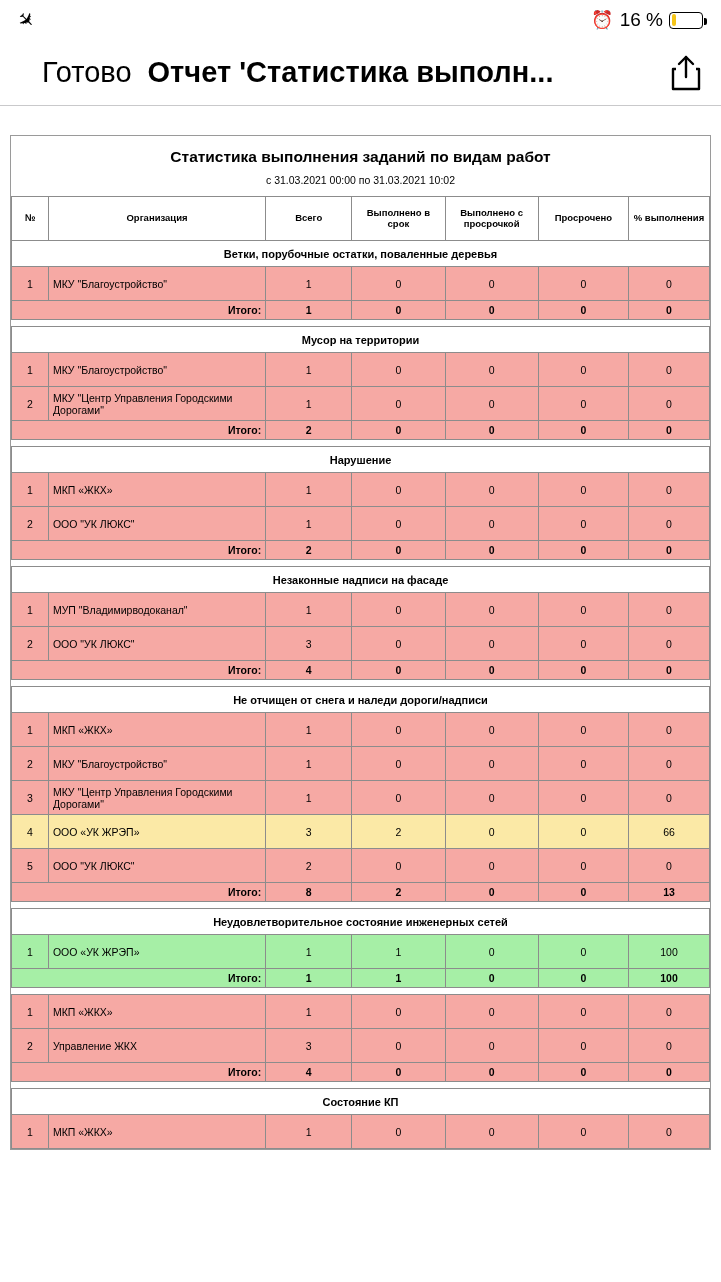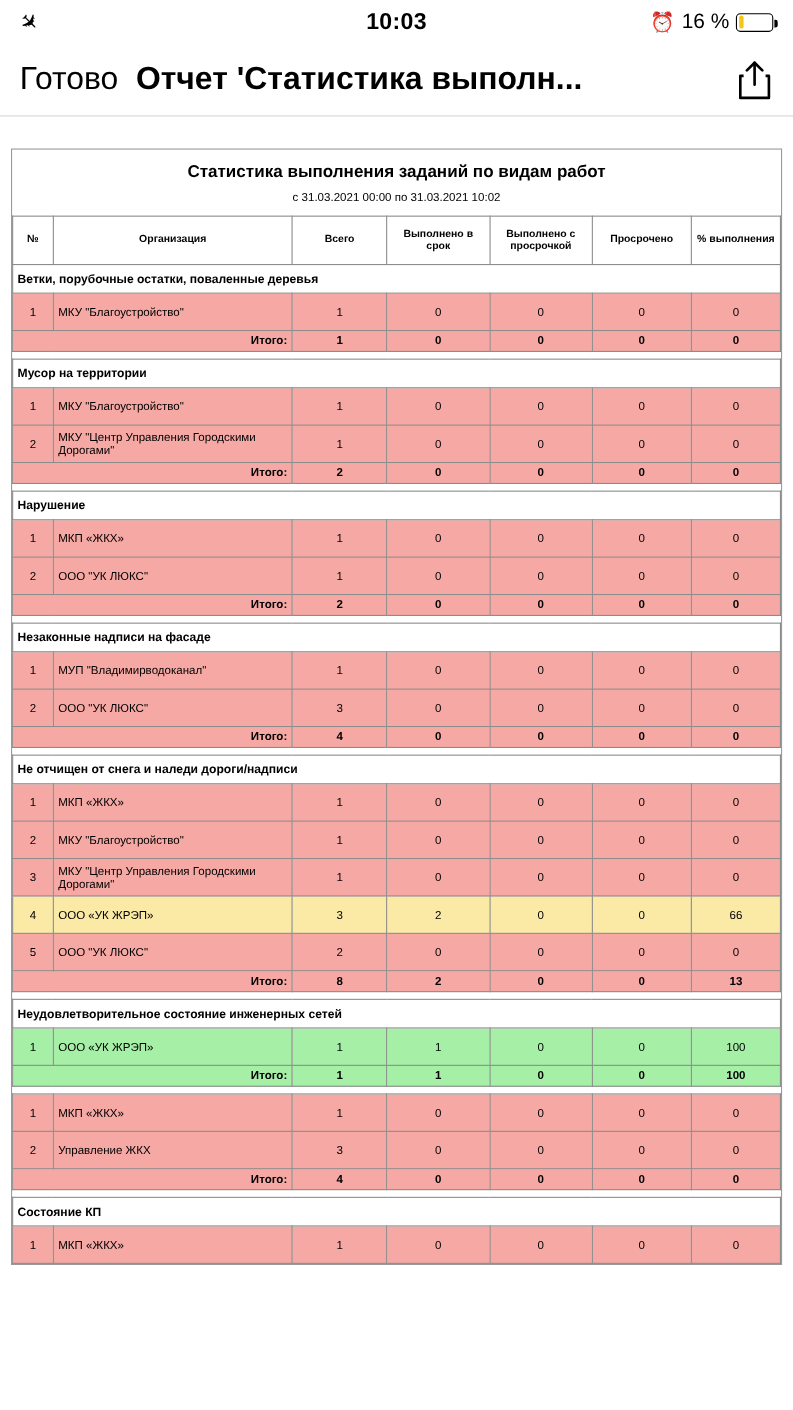--- a/index.html
+++ b/index.html
@@ -46,21 +46,21 @@
   
   .nav-bar {
     height: 66px;
     display: flex;
     align-items: center;
     padding: 0 18px;
     background: #fff;
     border-bottom: 1px solid #c9c9cb;
   }
   .nav-done {
-    font-size: 29px; color: #000; white-space: nowrap;
+    font-size: 29px; color: #000; white-space: nowrap; margin-left: 24px;
   }
   .nav-title {
     font-size: 29px; font-weight: 700; color: #000;
     margin-left: 16px; white-space: nowrap; overflow: hidden;
     text-overflow: ellipsis; flex: 1;
   }
   .share-icon {
     width: 34px; height: 38px; margin-left: 10px; flex: none;
     position: relative;
   }
@@ -113,21 +113,21 @@
   col.c-org    { width: 212px; }
   col.c-total  { width: 84px; }
   col.c-ontime { width: 91px; }
   col.c-late   { width: 91px; }
   col.c-over   { width: 88px; }
   col.c-pct    { width: 79px; }
 
   tr.group td {
     border-left: 1px solid #8c8c8c;
     border-right: 1px solid #8c8c8c;
-    text-align: left;
+    text-align: center;
     font-weight: bold;
     font-size: 11px;
     height: 26px;
     background: #fff;
   }
   tr.spacer td { border: none; height: 6px; background: #fff; }
 
   td.num  { text-align: center; }
   td.org  { text-align: left; padding-left: 6px; }
   td.val  { text-align: center; }
@@ -140,21 +140,20 @@
 
   tr.data td.num { height: 34px; }
 </style>
 </head>
 <body>
 
 <div class="status-bar">
   <div class="sb-left">
     <span class="plane-icon">✈</span>
   </div>
-  <div class="sb-center">10:03</div>
   <div class="sb-right">
     <span class="alarm-icon">⏰</span>
     <span>16 %</span>
     <span class="battery">
       <span class="fill" id="batt-fill" style="width: 4.48px;"></span>
     </span>
   </div>
 </div>
 
 <div class="nav-bar">

